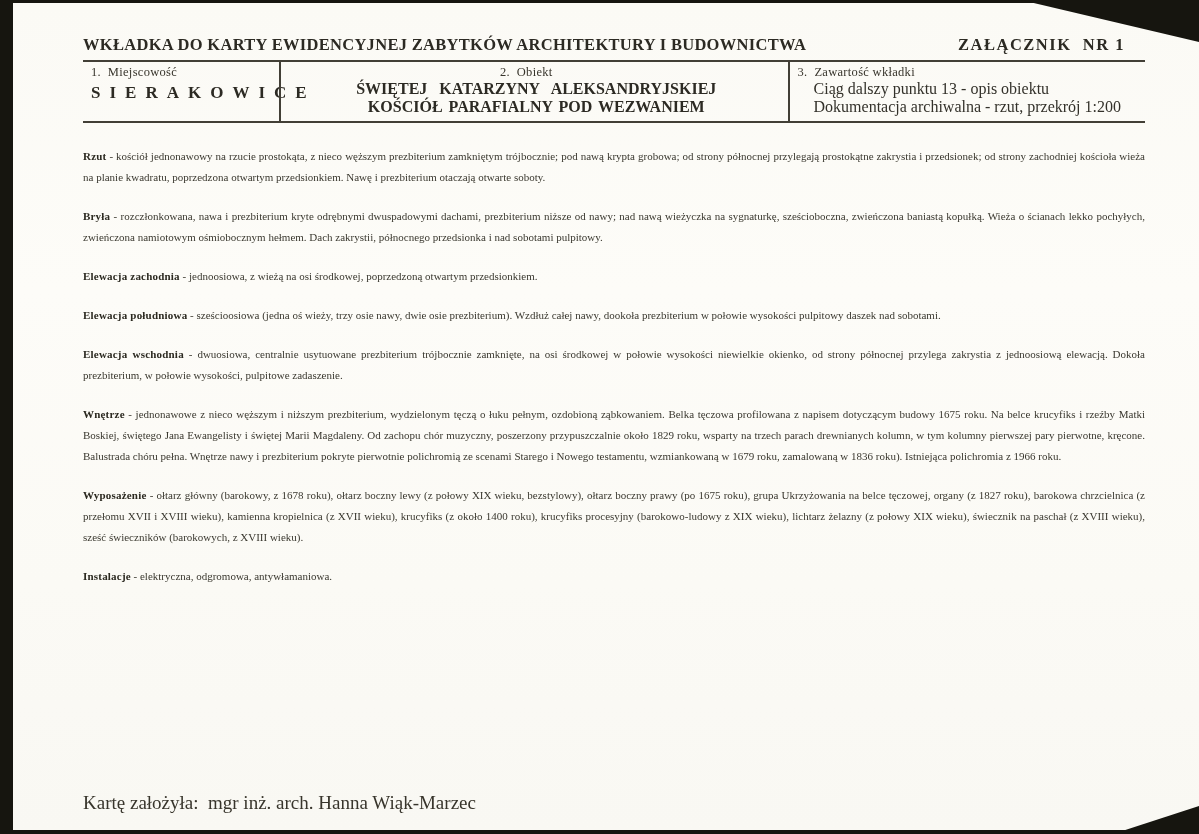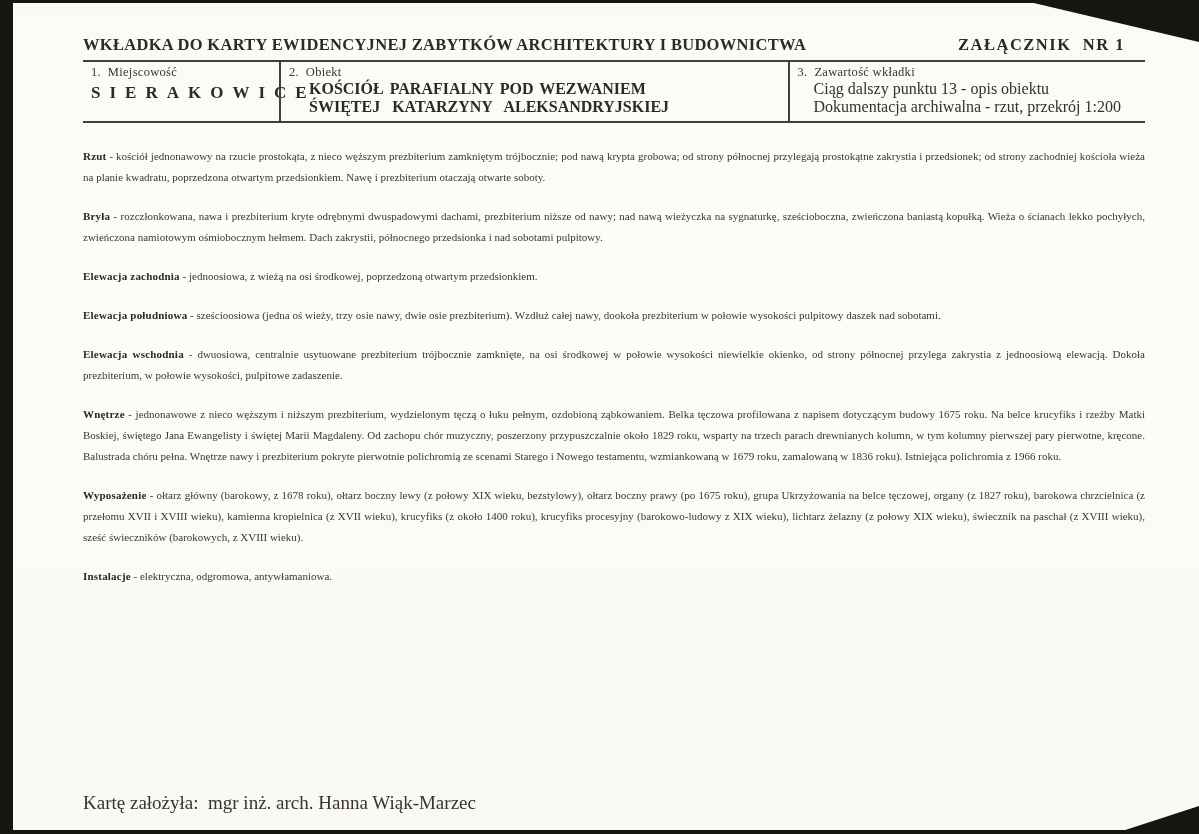--- a/index.html
+++ b/index.html
@@ -43,21 +43,21 @@
     font-weight:bold; font-size:16.5px; letter-spacing:1.5px;
     color:#2c2a23; margin-right:20px; white-space:pre;
   }
   .id-table {
     display:flex;
     border-top:2px solid #423f36;
     border-bottom:2px solid #423f36;
   }
   .cell { padding:3px 24px 5px 8px; }
   .cell-1 { width:196px; }
-  .cell-2 { width:546px; border-left:2px solid #423f36; }
+  .cell-2 { width:546px; border-left:2px solid #423f36;text-align:center; }
   .cell-3 { flex:1; border-left:2px solid #423f36; }
   .cell-label {
     font-size:12.5px; color:#38352c; white-space:pre; letter-spacing:0.3px;
   }
   .place-value {
     margin-top:3px; text-align:center;
     font-weight:bold; font-size:17px; letter-spacing:9px;
     color:#2c2a23;
   }
   .obj-line {
@@ -90,22 +90,22 @@
       <span class="annex">ZAŁĄCZNIK  NR 1</span>
     </div>
 
     <div class="id-table">
       <div class="cell cell-1">
         <div class="cell-label">1.  Miejscowość</div>
         <div class="place-value">SIERAKOWICE</div>
       </div>
       <div class="cell cell-2">
         <div class="cell-label">2.  Obiekt</div>
+        <div class="obj-line">ŚWIĘTEJ  KATARZYNY  ALEKSANDRYJSKIEJ</div>
         <div class="obj-line">KOŚCIÓŁ PARAFIALNY POD WEZWANIEM</div>
-        <div class="obj-line">ŚWIĘTEJ  KATARZYNY  ALEKSANDRYJSKIEJ</div>
       </div>
       <div class="cell cell-3">
         <div class="cell-label">3.  Zawartość wkładki</div>
         <div class="cont-line">Ciąg dalszy punktu 13 - opis obiektu</div>
         <div class="cont-line">Dokumentacja archiwalna - rzut, przekrój 1:200</div>
       </div>
     </div>
 
     <div class="body-text">
       <p class="para"><b>Rzut</b><span> - kościół jednonawowy na rzucie prostokąta, z nieco węższym prezbiterium zamkniętym trójbocznie; pod nawą krypta grobowa; od strony północnej przylegają prostokątne zakrystia i przedsionek; od strony zachodniej kościoła wieża na planie kwadratu, poprzedzona otwartym przedsionkiem. Nawę i prezbiterium otaczają otwarte soboty.</span></p>

